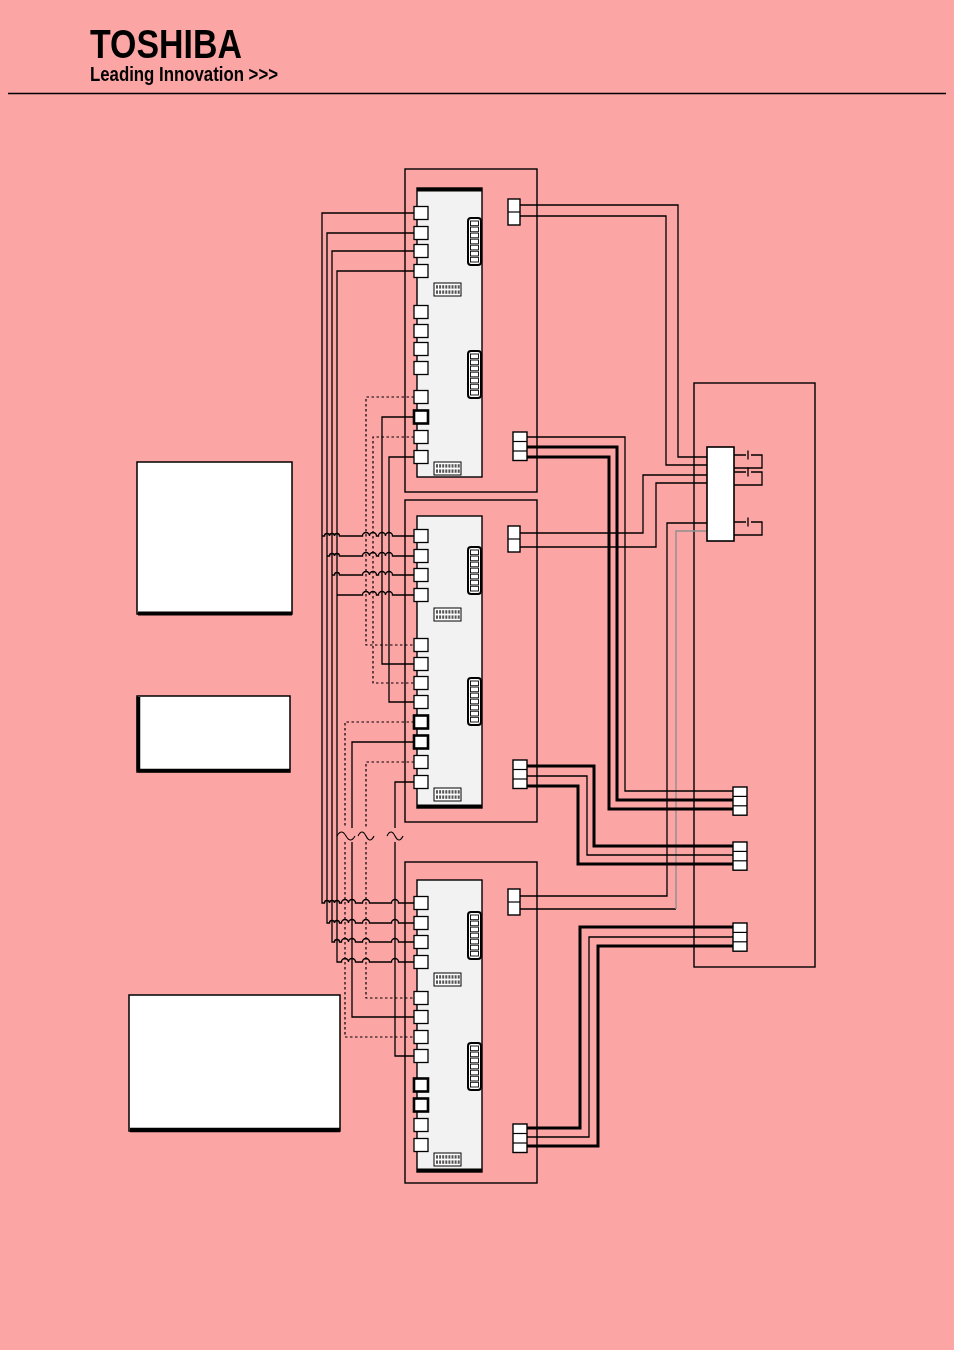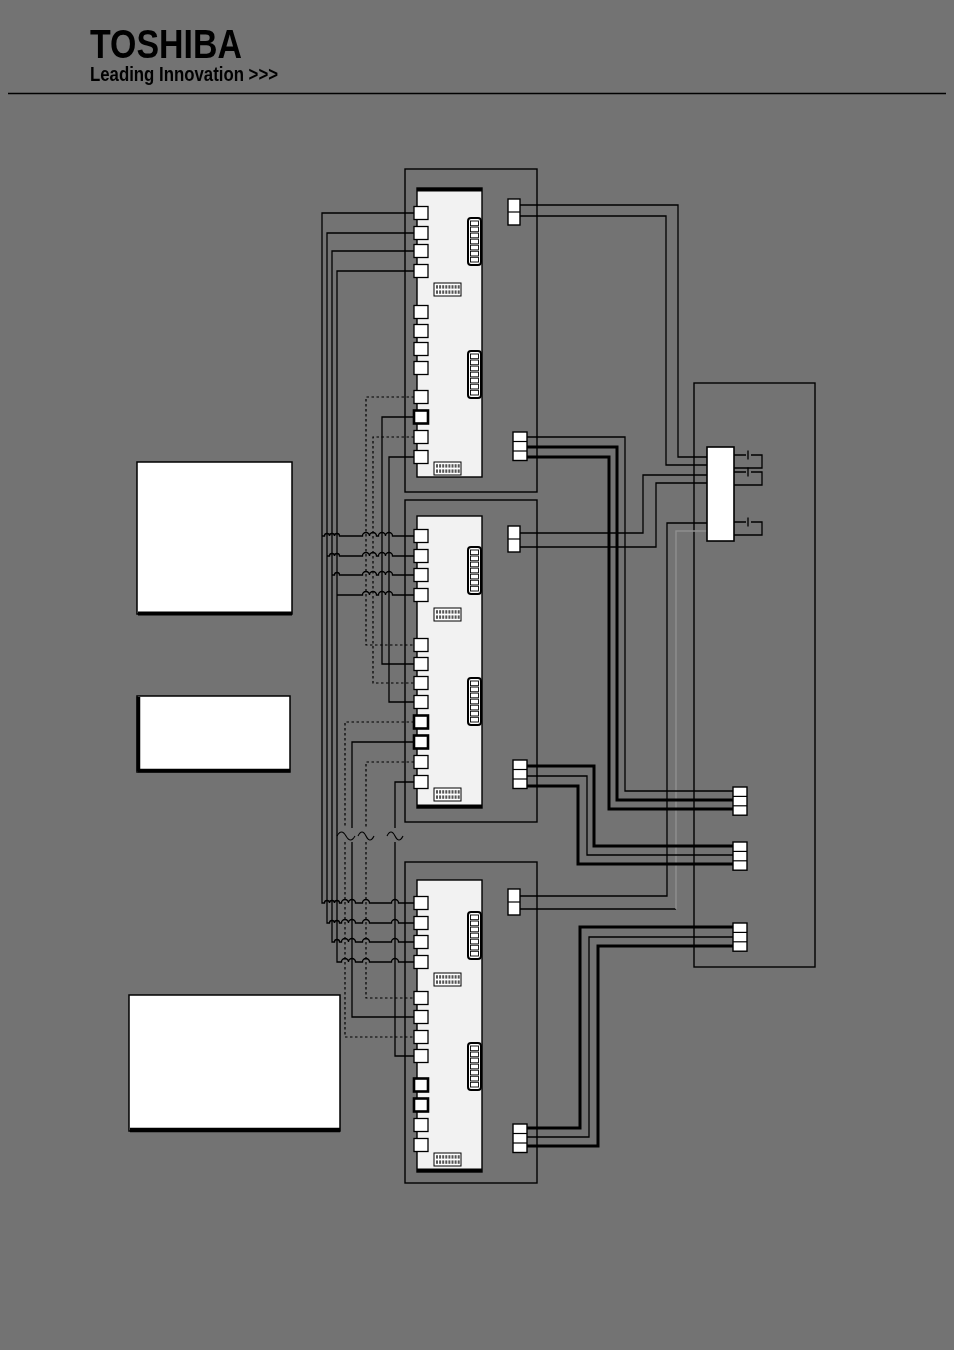--- a/index.html
+++ b/index.html
@@ -1,16 +1,16 @@
 <!DOCTYPE html>
 <html><head>
 <meta charset="utf-8">
 <style>
   html,body{margin:0;padding:0;background:#e8e8e8;}
-  .page{width:954px;height:1350px;background:#737373;margin:0 auto;position:relative;
+  .page{width:954px;height:1350px;background:#fca5a5;margin:0 auto;position:relative;
         font-family:"Liberation Sans", sans-serif;}
   svg{display:block;}
   text{font-family:"Liberation Sans", sans-serif;}
 </style>
 </head>
 <body>
 
 <div class="page">
   <svg xmlns="http://www.w3.org/2000/svg" width="954" height="1350" viewBox="0 0 954 1350">
       <g>

